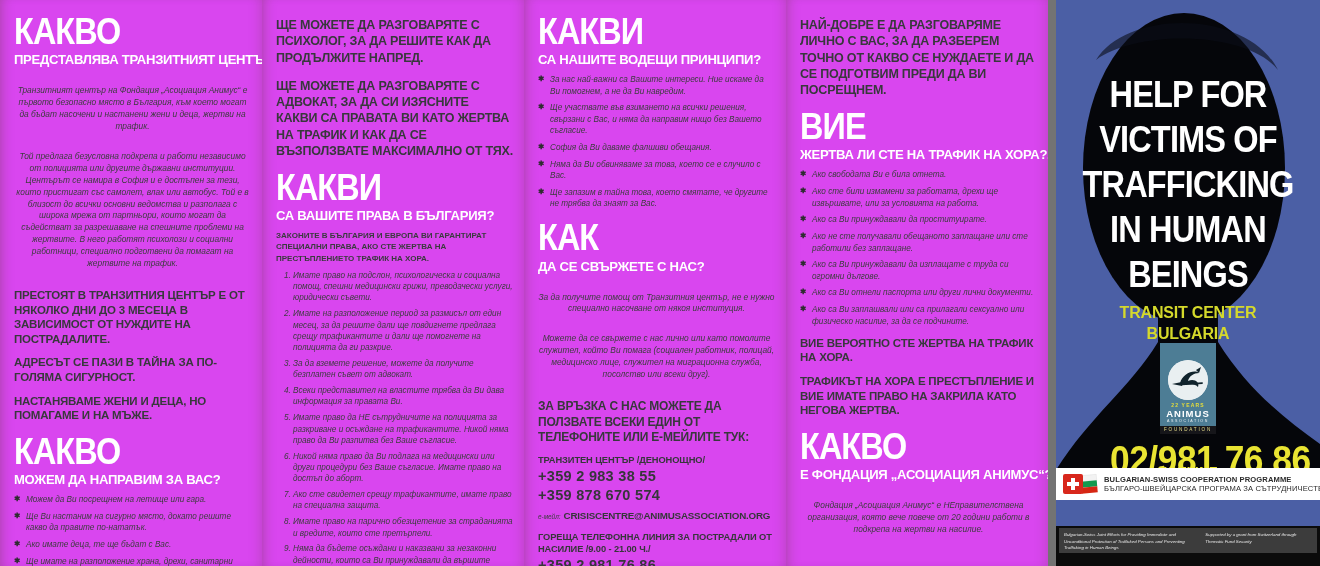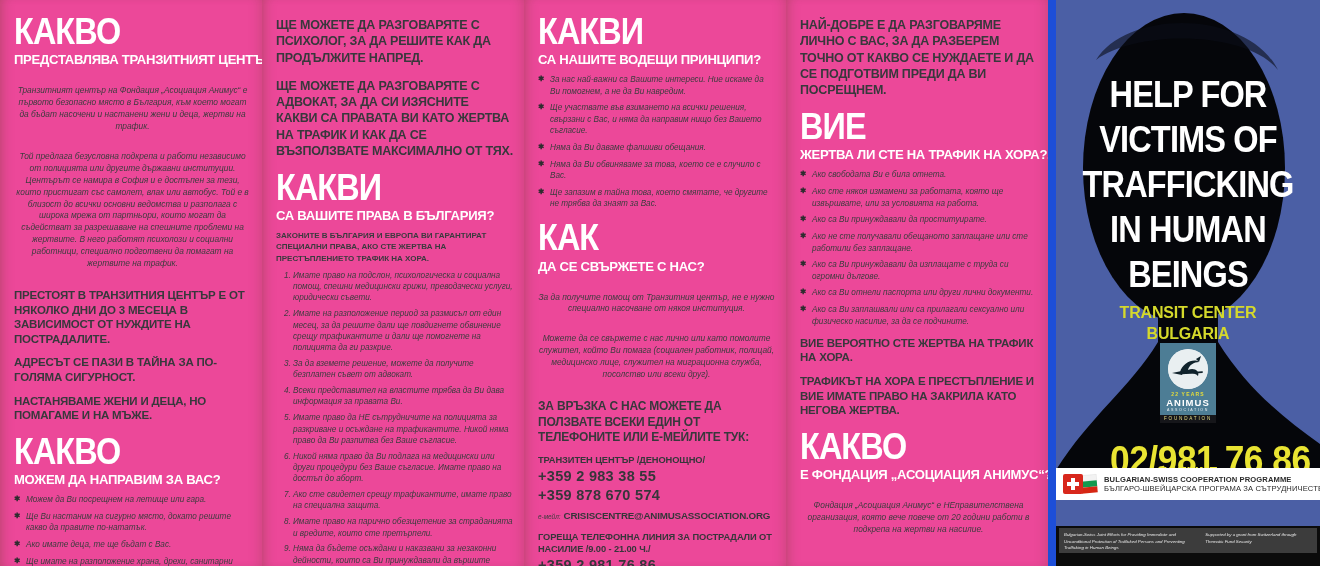--- a/index.html
+++ b/index.html
@@ -2,21 +2,21 @@
 <html><head>
 <meta charset="utf-8">
 <style>
   * { margin:0; padding:0; box-sizing:border-box; }
   html,body { width:1320px; height:566px; background:#000; }
   body { font-family:"Liberation Sans", sans-serif; }
   #page { width:1320px; height:566px; display:flex; overflow:hidden; }
 
   
   .panel {
-    width:262px; height:566px; background:#ec4899; position:relative;
+    width:262px; height:566px; background:#d946ef; position:relative;
     padding:13px 11px 0 14px; overflow:hidden;
     box-shadow: inset 10px 0 14px -10px rgba(60,60,0,.35), inset -10px 0 14px -10px rgba(60,60,0,.22);
   }
   .section-head { margin:12px 0 7px 0; }
   .section-head.first { margin-top:2px; }
   .h-big {
     font-size:36px; font-weight:bold; color:#fff; line-height:.95;
     letter-spacing:-1px; transform:scaleX(.9); transform-origin:left center; white-space:nowrap;
   }
   .h-sub {
@@ -42,34 +42,34 @@
 
   .callout { font-size:12px; font-weight:bold; color:#38383c; line-height:1.3; margin:11px 0 9px 0; letter-spacing:-.2px; }
   .contact-block { margin-bottom:9px; }
   .contact-label { font-size:9.3px; font-weight:bold; color:#36363a; line-height:1.25; letter-spacing:-.1px; }
   .phone-big { font-size:14.5px; font-weight:bold; color:#36363a; line-height:1.12; letter-spacing:.3px; margin-top:2px; }
   .email-row { margin-top:2px; }
   .email-label { font-size:6.4px; font-style:italic; color:#3c3c3e; margin-right:3px; }
   .email-value { font-size:9.8px; font-weight:bold; color:#36363a; letter-spacing:-.2px; }
 
   
-  .cover { width:272px; height:566px; position:relative; background:#1d4ed8; overflow:hidden; }
+  .cover { width:272px; height:566px; position:relative; background:#737373; overflow:hidden; }
   .cover-inner { position:absolute; left:8px; top:0; width:264px; height:566px; background:#4b5fa5; }
   .cover-photo { position:absolute; left:0; top:0; }
   .cover-title { position:absolute; top:72px; width:100%; text-align:center; z-index:3; }
   .cover-title div {
     font-size:37px; font-weight:bold; color:#fff; line-height:45px; letter-spacing:-1px;
     transform:scaleX(.88); white-space:nowrap;
   }
   .cover-sub { position:absolute; top:302px; width:100%; text-align:center; z-index:3; }
   .cover-sub div { font-size:16px; font-weight:bold; color:#d5d92b; line-height:21px; letter-spacing:-.2px; }
 
   .animus-logo {
     position:absolute; top:343px; left:50%; transform:translateX(-50%); z-index:3;
-    width:56px; background:#4d7d95; padding:4px 3px 0 3px; text-align:center;
+    width:56px; background:#4d7d95; padding:15px 3px 0 3px; text-align:center;
   }
   .logo-circle { width:40px; height:40px; background:#e8eef0; border-radius:50%; margin:2px auto 2px auto; position:relative; overflow:hidden; }
   .logo-years { font-size:5px; font-weight:bold; color:#e8df3a; letter-spacing:1.2px; line-height:7px; }
   .logo-name { font-size:9.5px; font-weight:bold; color:#fff; letter-spacing:1px; line-height:10px; }
   .logo-association { font-size:3.6px; color:#e8eef0; letter-spacing:1.6px; line-height:5px; margin-bottom:2px; }
   .logo-foundation { background:#16161a; font-size:4.6px; color:#e8df8a; letter-spacing:1.8px; line-height:8px; margin:0 -3px; }
 
   .cover-phone { position:absolute; top:440px; width:100%; text-align:right; z-index:3; }
   .cover-phone div { font-size:38px; font-weight:bold; color:#e9e432; letter-spacing:-.5px; line-height:40px; transform:scaleX(.93); white-space:nowrap; }
   .cover-hotline { position:absolute; top:464px; width:100%; text-align:center; z-index:3; font-size:13px; font-weight:bold; color:#e9e432; letter-spacing:.5px; }
@@ -116,40 +116,40 @@
   <div class="panel">
     <p class="lead">ЩЕ МОЖЕТЕ ДА РАЗГОВАРЯТЕ С ПСИХОЛОГ, ЗА ДА РЕШИТЕ КАК ДА ПРОДЪЛЖИТЕ НАПРЕД.</p>
     <p class="lead">ЩЕ МОЖЕТЕ ДА РАЗГОВАРЯТЕ С АДВОКАТ, ЗА ДА СИ ИЗЯСНИТЕ КАКВИ СА ПРАВАТА ВИ КАТО ЖЕРТВА НА ТРАФИК И КАК ДА СЕ ВЪЗПОЛЗВАТЕ МАКСИМАЛНО ОТ ТЯХ.</p>
     <div class="section-head">
       <div class="h-big">КАКВИ</div>
       <div class="h-sub">СА ВАШИТЕ ПРАВА В БЪЛГАРИЯ?</div>
     </div>
     <p class="caps-intro">ЗАКОНИТЕ В БЪЛГАРИЯ И ЕВРОПА ВИ ГАРАНТИРАТ СПЕЦИАЛНИ ПРАВА, АКО СТЕ ЖЕРТВА НА ПРЕСТЪПЛЕНИЕТО ТРАФИК НА ХОРА.</p>
     <ol class="num-list">
         <li>Имате право на подслон, психологическа и социална помощ, спешни медицински грижи, преводачески услуги, юридически съвети.</li>
-        <li>Имате на разположение период за размисъл от един месец, за да решите дали ще повдигнете обвинение срещу трафикантите и дали ще помогнете на полицията да ги разкрие.</li>
+        <li>Имате на разположение период за размисъл от един месец, за да решите дали ще повдигнете предлага срещу трафикантите и дали ще помогнете на полицията да ги разкрие.</li>
         <li>За да вземете решение, можете да получите безплатен съвет от адвокат.</li>
         <li>Всеки представител на властите трябва да Ви дава информация за правата Ви.</li>
         <li>Имате право да НЕ сътрудничите на полицията за разкриване и осъждане на трафикантите. Никой няма право да Ви разпитва без Ваше съгласие.</li>
         <li>Никой няма право да Ви подлага на медицински или други процедури без Ваше съгласие. Имате право на достъп до аборт.</li>
         <li>Ако сте свидетел срещу трафикантите, имате право на специална защита.</li>
         <li>Имате право на парично обезщетение за страданията и вредите, които сте претърпели.</li>
         <li>Няма да бъдете осъждани и наказвани за незаконни дейности, които са Ви принуждавали да вършите (кражби, продажба на наркотици, проституция, измама и др.).</li>
       </ol>
   </div>
 
   <div class="panel">
     <div class="section-head first">
       <div class="h-big">КАКВИ</div>
       <div class="h-sub">СА НАШИТЕ ВОДЕЩИ ПРИНЦИПИ?</div>
     </div>
     <ul class="star-list">
         <li>За нас най-важни са Вашите интереси. Ние искаме да Ви помогнем, а не да Ви навредим.</li>
         <li>Ще участвате във взимането на всички решения, свързани с Вас, и няма да направим нищо без Вашето съгласие.</li>
-        <li>Няма да Ви даваме фалшиви обещания.</li>
+        <li>София да Ви даваме фалшиви обещания.</li>
         <li>Няма да Ви обвиняваме за това, което се е случило с Вас.</li>
         <li>Ще запазим в тайна това, което смятате, че другите не трябва да знаят за Вас.</li>
       </ul>
     <div class="section-head">
       <div class="h-big">КАК</div>
       <div class="h-sub">ДА СЕ СВЪРЖЕТЕ С НАС?</div>
     </div>
     <p class="body-text">За да получите помощ от Транзитния център, не е нужно специално насочване от някоя институция.</p>
     <p class="body-text">Можете да се свържете с нас лично или като помолите служител, който Ви помага (социален работник, полицай, медицинско лице, служител на миграционна служба, посолство или всеки друг).</p>
     <p class="callout">ЗА ВРЪЗКА С НАС МОЖЕТЕ ДА ПОЛЗВАТЕ ВСЕКИ ЕДИН ОТ ТЕЛЕФОНИТЕ ИЛИ Е-МЕЙЛИТЕ ТУК:</p>
@@ -172,21 +172,21 @@
   </div>
 
   <div class="panel">
     <p class="lead">НАЙ-ДОБРЕ Е ДА РАЗГОВАРЯМЕ ЛИЧНО С ВАС, ЗА ДА РАЗБЕРЕМ ТОЧНО ОТ КАКВО СЕ НУЖДАЕТЕ И ДА СЕ ПОДГОТВИМ ПРЕДИ ДА ВИ ПОСРЕЩНЕМ.</p>
     <div class="section-head">
       <div class="h-big">ВИЕ</div>
       <div class="h-sub">ЖЕРТВА ЛИ СТЕ НА ТРАФИК НА ХОРА?.</div>
     </div>
     <ul class="star-list">
         <li>Ако свободата Ви е била отнета.</li>
-        <li>Ако сте някоя измамени за работата, която ще извършвате, или за условията на работа.</li>
+        <li>Ако сте били измамени за работата, дрехи ще извършвате, или за условията на работа.</li>
         <li>Ако са Ви принуждавали да проституирате.</li>
         <li>Ако не сте получавали обещаното заплащане или сте работили без заплащане.</li>
         <li>Ако са Ви принуждавали да изплащате с труда си огромни дългове.</li>
         <li>Ако са Ви отнели паспорта или други лични документи.</li>
         <li>Ако са Ви заплашвали или са прилагали сексуално или физическо насилие, за да се подчините.</li>
       </ul>
     <p class="statement">ВИЕ ВЕРОЯТНО СТЕ ЖЕРТВА НА ТРАФИК НА ХОРА.</p>
     <p class="statement">ТРАФИКЪТ НА ХОРА Е ПРЕСТЪПЛЕНИЕ И ВИЕ ИМАТЕ ПРАВО НА ЗАКРИЛА КАТО НЕГОВА ЖЕРТВА.</p>
     <div class="section-head">
       <div class="h-big">КАКВО</div>

